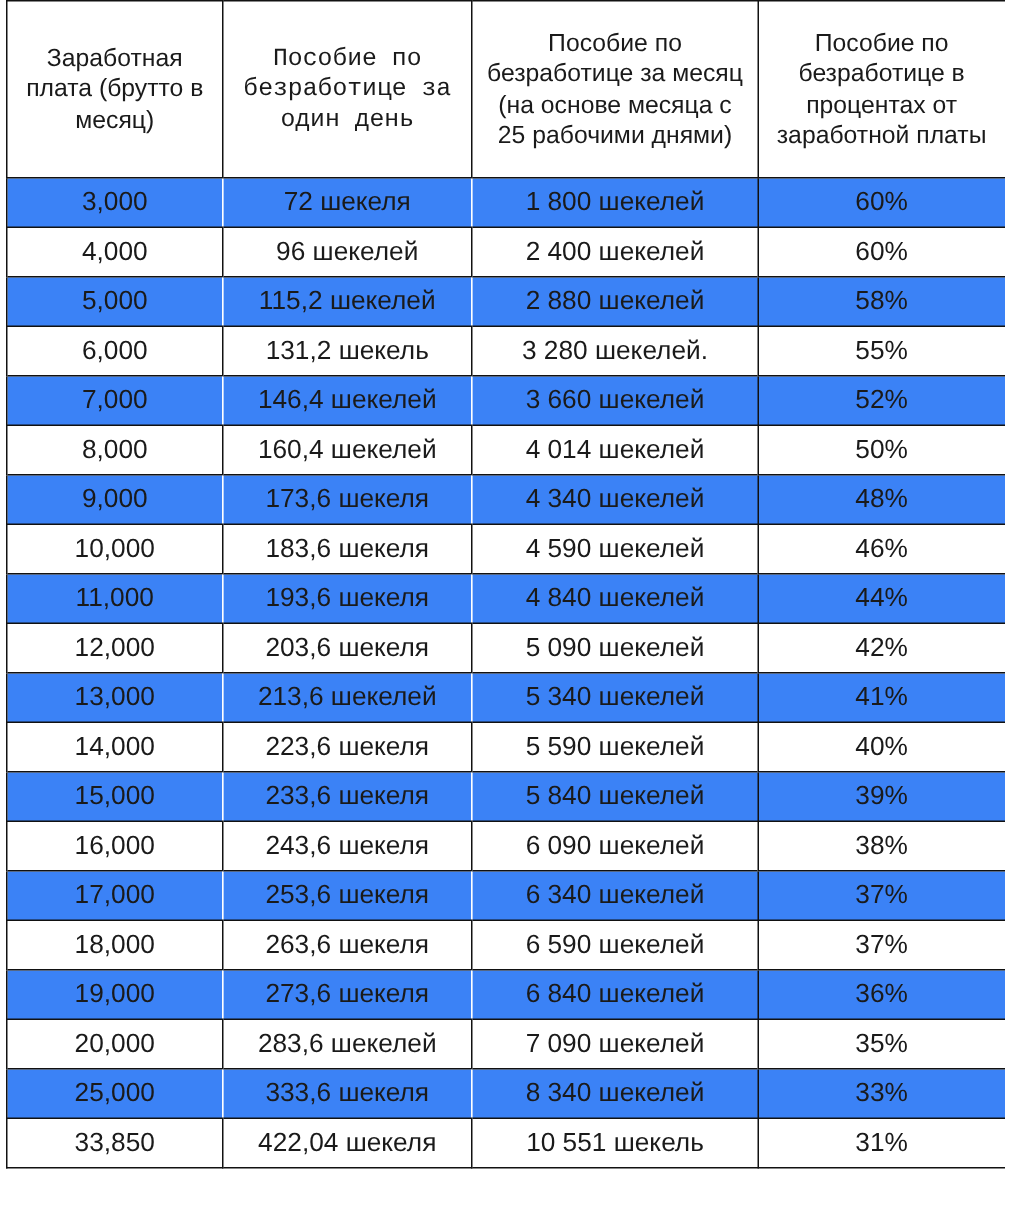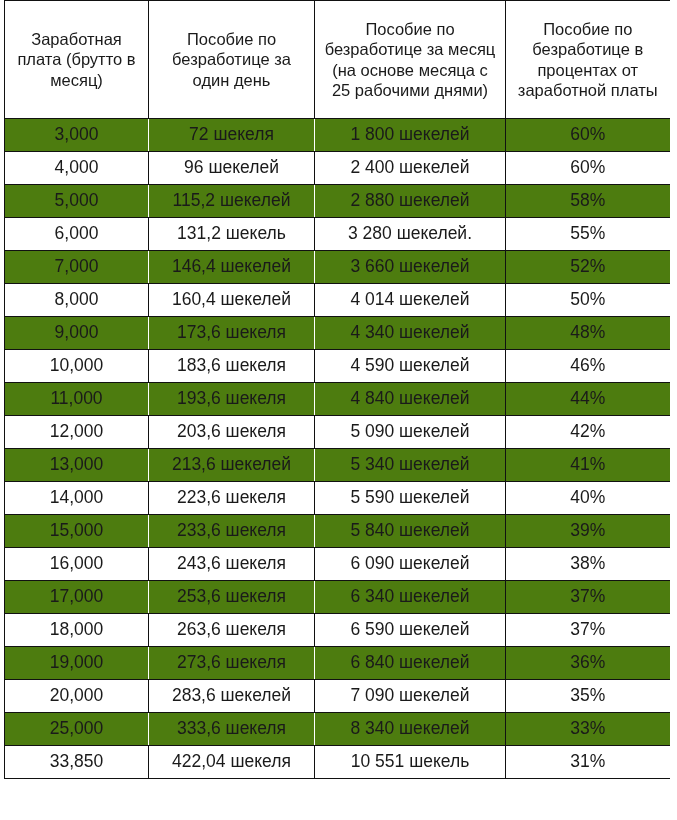--- a/index.html
+++ b/index.html
@@ -38,21 +38,21 @@
     font-weight: normal;
     text-align: center;
     vertical-align: middle;
     padding: 3px 6px;
     line-height: 1.22;
     font-size: 16.5px;
     height: 118px;
     box-sizing: border-box;
   }
   thead th.h-col1 { width: 144px; }
-  thead th.h-col2 { width: 166px; }
+  thead th.h-col2 { width: 166px; font-family: Liberation Mono, monospace; }
   thead th.h-col3 { width: 191px; }
   thead th.h-col4 { width: 164px; border-right: none; }
 
   
   tbody td {
     text-align: center;
     vertical-align: middle;
     height: 33px;
     padding: 0 4px;
     line-height: 1;
@@ -61,21 +61,21 @@
     border-right: 1.5px solid #111111;
     box-sizing: border-box;
     white-space: nowrap;
   }
   tbody td.c1 { width: 112px; }
   tbody td.c2 { width: 127px; }
   tbody td.c3 { width: 147px; }
   tbody td.c4 { width: 279px; border-right: none; }
 
   tbody tr.row-odd td {
-    background: #4d7c0f;
+    background: #3b82f6;
     border-top: 1.5px solid #111111;
     border-bottom: 1.5px solid #111111;
   }
   tbody tr.row-even td {
     background: #ffffff;
     border-top: none;
     border-bottom: none;
   }
   
   tbody tr.row-odd td.c2,

